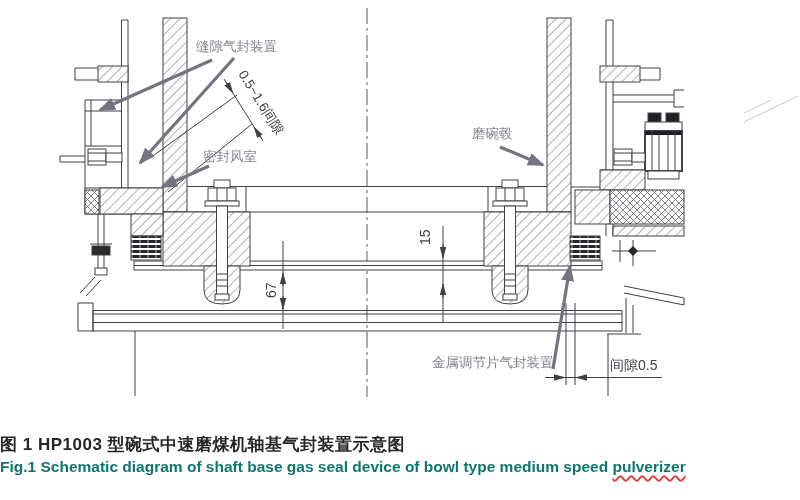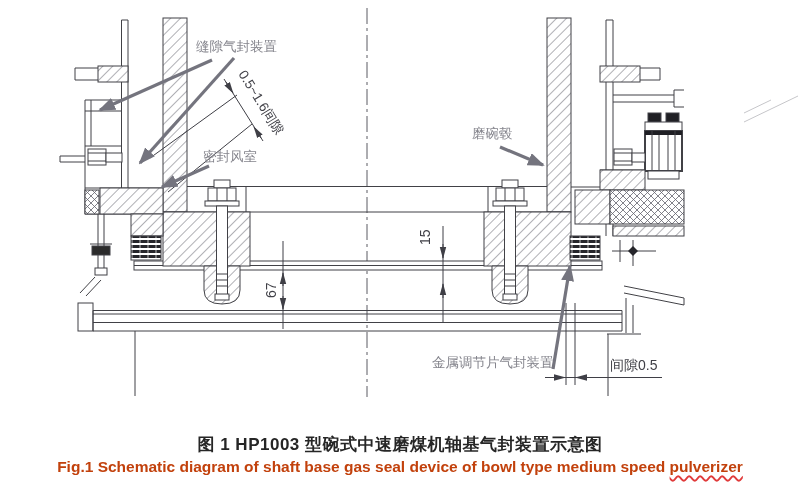--- a/index.html
+++ b/index.html
@@ -1,20 +1,20 @@
 <!DOCTYPE html>
 <html><head>
 <meta charset="utf-8">
 <style>
   html,body{margin:0;padding:0;background:#fff;width:800px;height:500px;overflow:hidden;}
   .page{position:relative;width:800px;height:500px;background:#fff;font-family:"Liberation Sans",sans-serif;}
   .drawing{position:absolute;left:0;top:0;}
-  .caption{position:absolute;left:0;top:434px;width:800px;text-align:center;}
+  .caption{position:absolute;left:0;top:434px;width:800px;}
   .cap-zh{font-family:"Liberation Sans",sans-serif;font-size:17px;font-weight:bold;color:#262626;letter-spacing:.5px;line-height:22px;}
-  .cap-en{font-family:"Liberation Sans",sans-serif;font-size:15.5px;font-weight:bold;color:#c2410c;line-height:21px;}
+  .cap-en{font-family:"Liberation Sans",sans-serif;font-size:15.5px;font-weight:bold;color:#0f766e;line-height:21px;}
   .sp{text-decoration:underline wavy #e03a3a;text-decoration-thickness:1.5px;text-underline-offset:3px;}
   text{font-family:"Liberation Sans",sans-serif;}
   .lbl{font-size:13.5px;}
   .dimt{font-size:14px;}
 </style>
 </head>
 <body>
 
 <div class="page">
 

